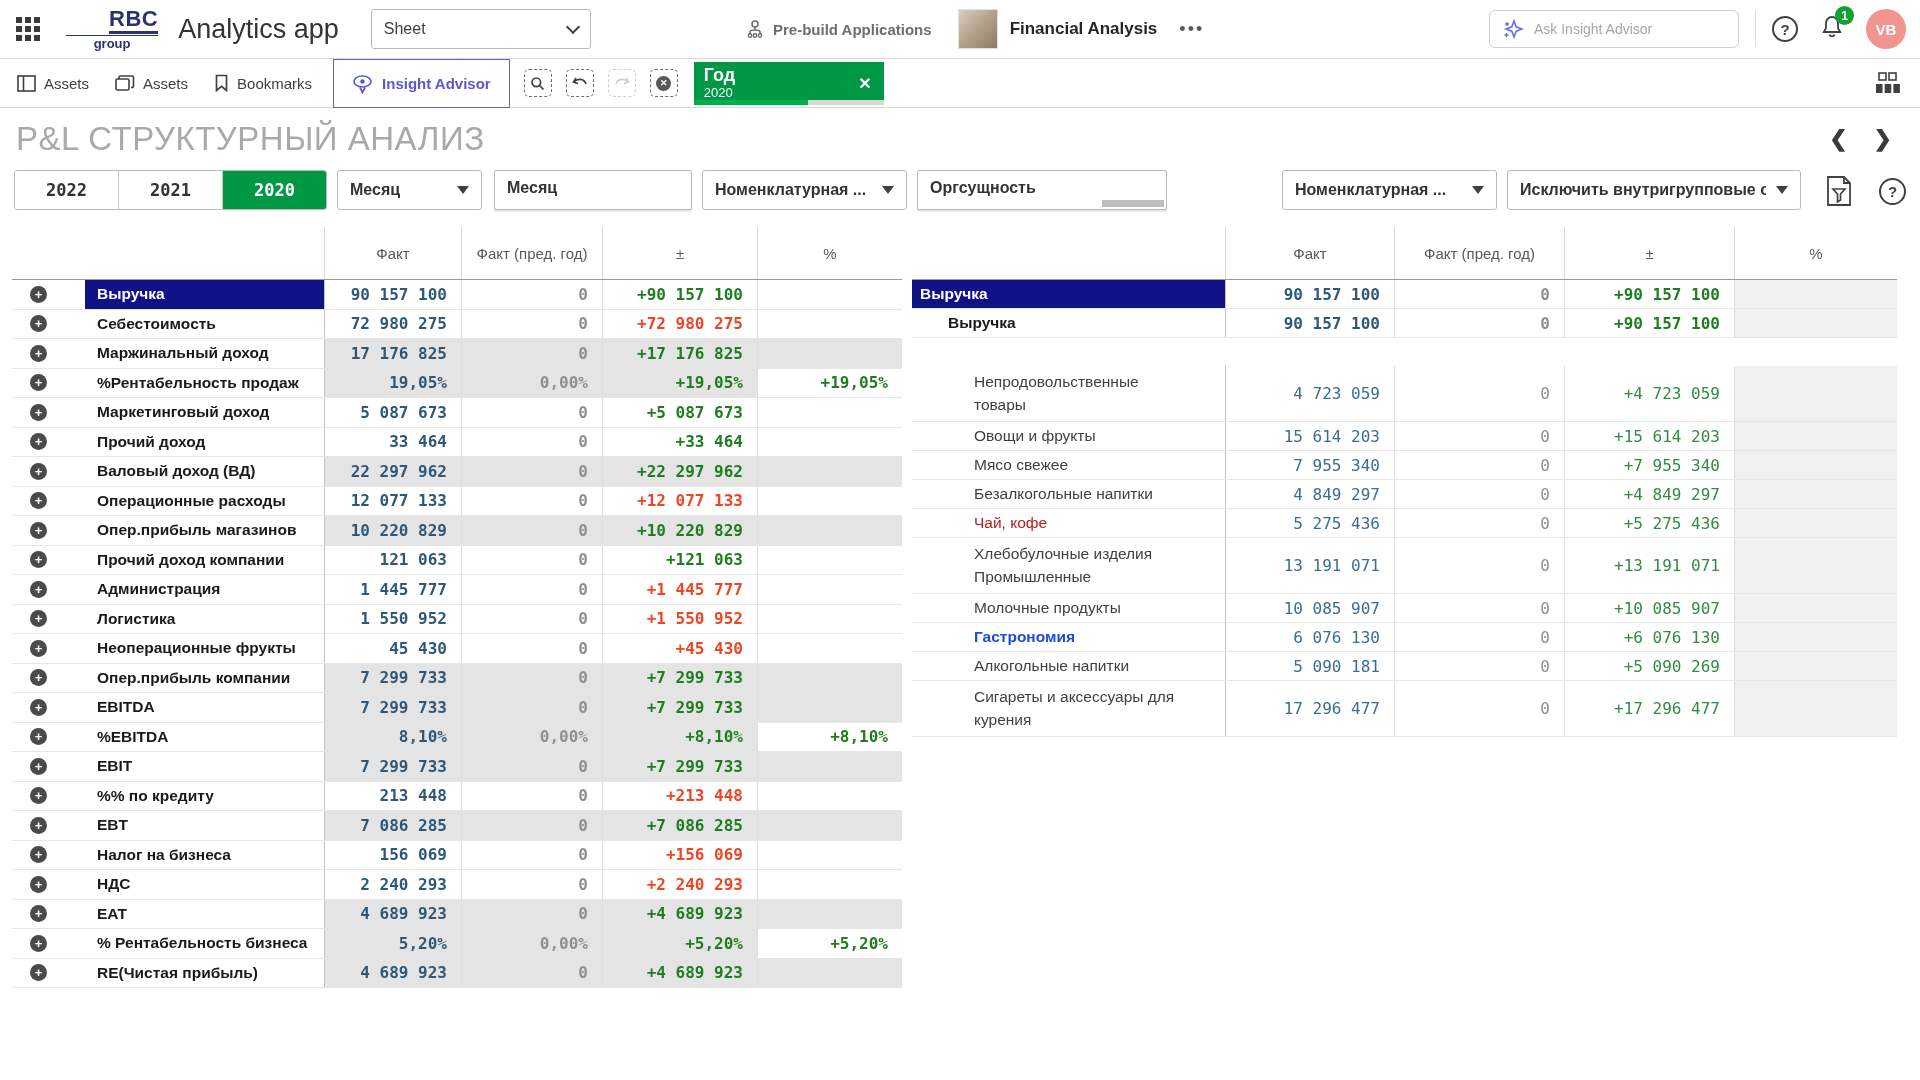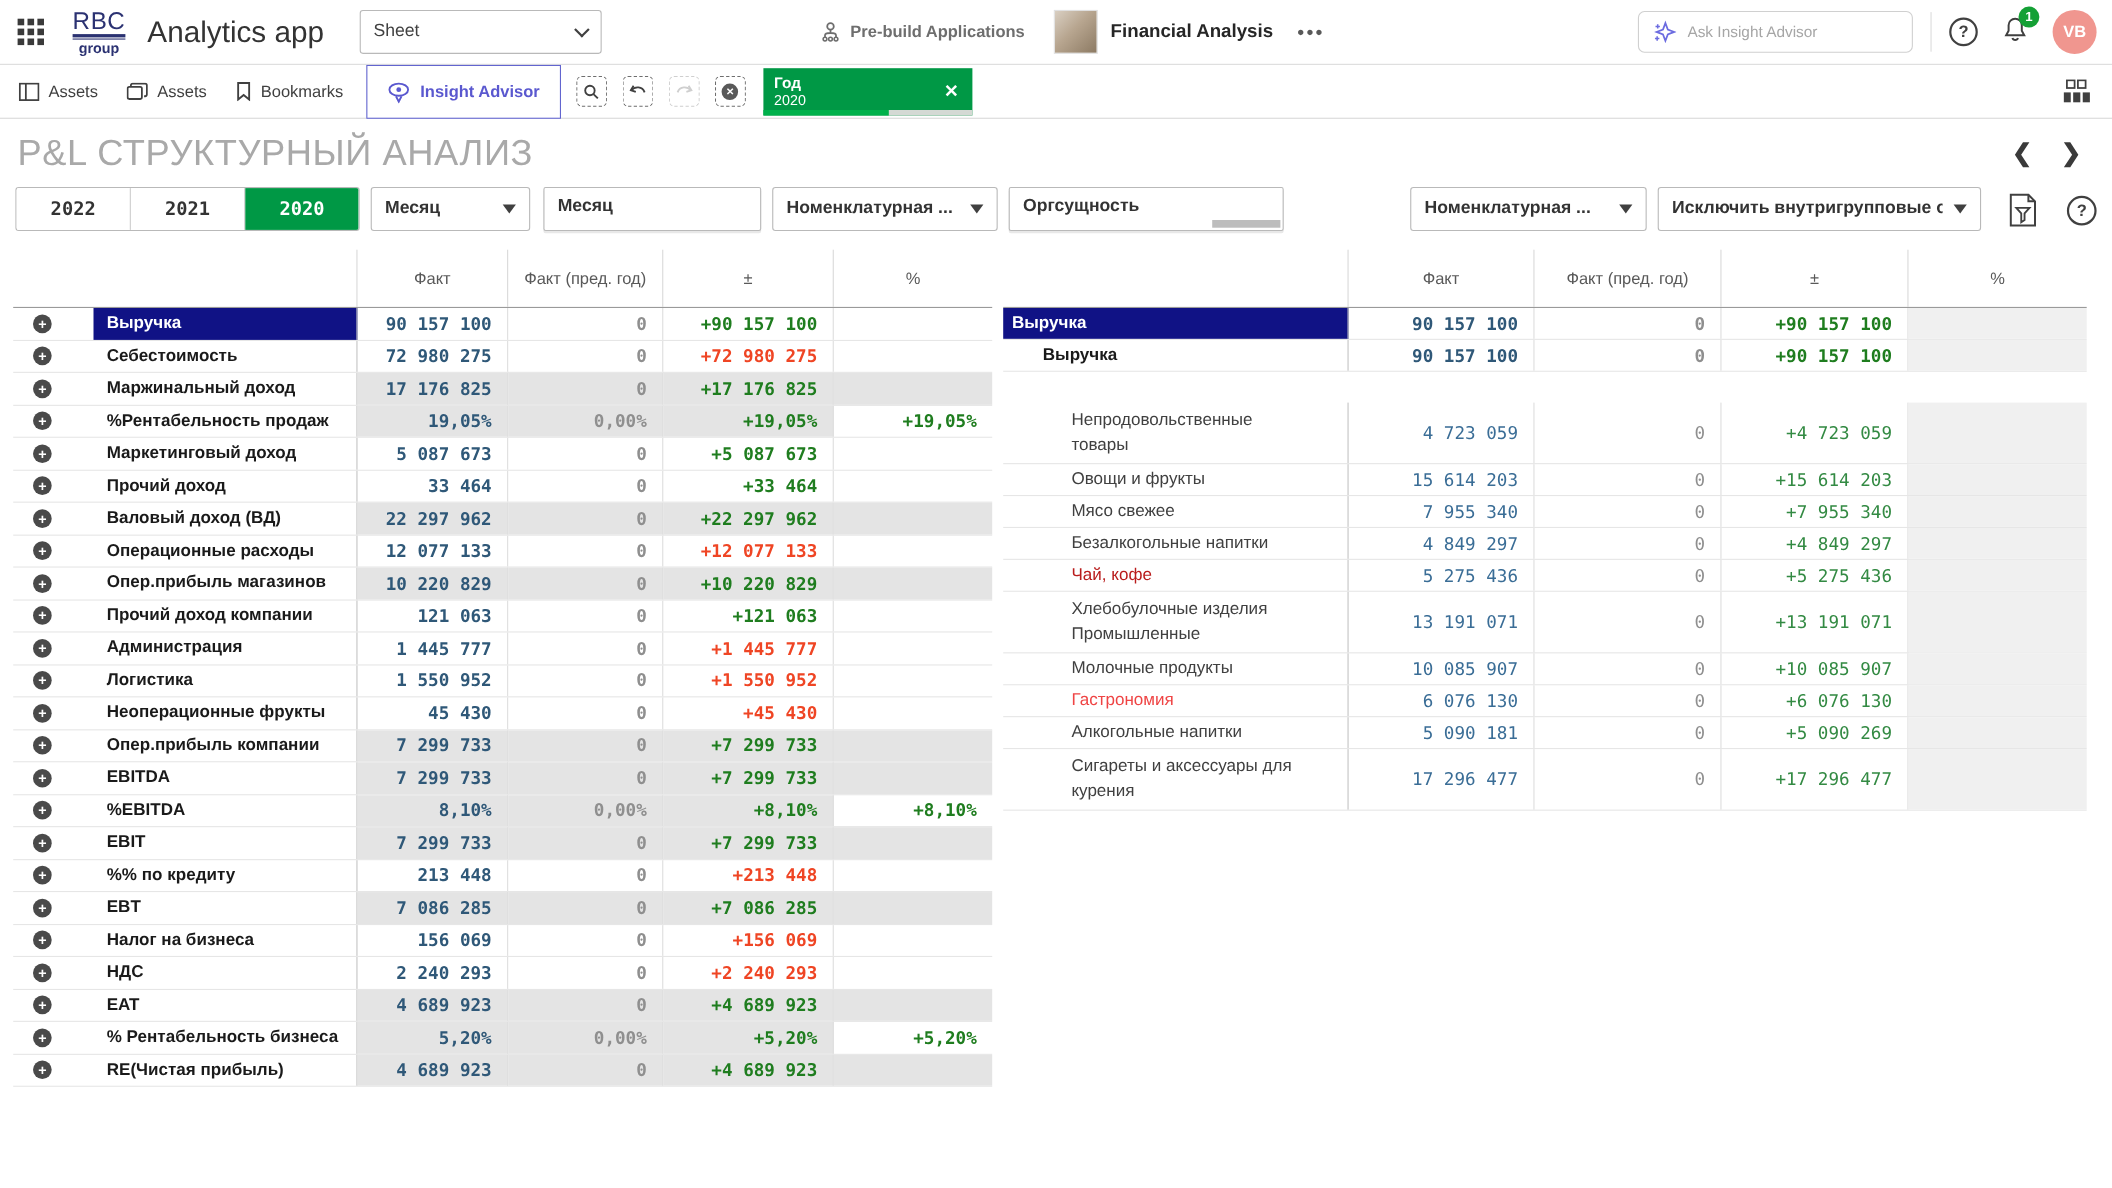--- a/index.html
+++ b/index.html
@@ -4,21 +4,21 @@
 <style>
   * { margin:0; padding:0; box-sizing:border-box; }
   html,body { width:1920px; height:1080px; background:#fff; font-family:"Liberation Sans", sans-serif; overflow:hidden; }
 
   
   .topbar { position:relative; height:59px; background:#fff; border-bottom:1px solid #d9d9d9; }
   .tb-left { position:absolute; left:16px; top:0; height:58px; display:flex; align-items:center; }
   .grid-icon { width:24px; height:24px; display:grid; grid-template-columns:repeat(3,6px); grid-template-rows:repeat(3,6px); gap:3px; cursor:pointer; }
   .grid-icon span { background:#3a3a3a; }
   .rbc-logo { margin-left:26px; color:#2b3272; text-align:center; line-height:1; cursor:default; }
-  .rbc-logo .r1 { font-size:22px; font-weight:400; letter-spacing:.5px; border-bottom:3px solid #2b3272; padding-bottom:1px; }
+  .rbc-logo .r1 { font-size:22px; font-weight:700; letter-spacing:.5px; border-bottom:3px solid #2b3272; padding-bottom:1px;margin-left:43px; }
   .rbc-logo .r2 { font-size:13px; font-weight:800; border-top:1px solid #2b3272; margin-top:1px; padding-top:1px; }
   .app-title { margin-left:20px; font-size:27px; color:#333; }
   .sheet-select { margin-left:32px; width:220px; height:40px; border:1px solid #b9b9b9; border-radius:3px; display:flex; align-items:center; padding:0 12px; cursor:pointer; background:#fff; }
   .sheet-select .lbl { font-size:16px; color:#404040; flex:1; }
   .chev { width:10px; height:10px; border-right:2px solid #404040; border-bottom:2px solid #404040; transform:rotate(45deg); margin-top:-4px; }
   .tb-mid { position:absolute; left:745px; top:0; height:58px; display:flex; align-items:center; }
   .prebuild { display:flex; align-items:center; color:#6e6e6e; font-weight:700; font-size:15px; cursor:pointer; }
   .prebuild svg { margin-right:8px; }
   .app-thumb { width:40px; height:40px; margin-left:26px; background:linear-gradient(135deg,#d9cfc2 0%,#b7a58f 45%,#8c7a63 100%); border:1px solid #e0e0e0; }
   .app-name { margin-left:12px; font-size:17px; font-weight:700; color:#262626; }
@@ -39,21 +39,21 @@
   .nav-item svg { margin-right:8px; }
   .nav-item.first { margin-left:4px; }
   .ia-item { display:flex; align-items:center; height:49px; padding:0 18px; margin-left:8px; border:1px solid #6265cf; color:#5a58cf; font-size:15px; font-weight:700; cursor:pointer; background:#fff; }
   .ia-item svg { margin-right:9px; }
   .sel-icons { display:flex; align-items:center; margin-left:14px; gap:14px; }
   .dash-btn { width:28px; height:28px; border:1.6px dashed #6e6e6e; border-radius:5px; display:flex; align-items:center; justify-content:center; cursor:pointer; background:#fff; }
   .dash-btn.disabled { border-color:#cfcfcf; cursor:default; }
   .clear-dot { width:15px; height:15px; border-radius:50%; background:#595959; color:#fff; font-size:9px; font-weight:700; display:flex; align-items:center; justify-content:center; }
   .chip { position:relative; margin-left:16px; width:190px; height:43px; background:#009845; color:#fff; cursor:pointer; display:flex; align-items:center; }
   .chip .txt { padding-left:10px; line-height:1.15; flex:1; }
-  .chip .f { font-size:14px; font-weight:700; }
+  .chip .f { font-size:18px; font-weight:700; }
   .chip .v { font-size:13px; }
   .chip .x { padding-right:12px; font-size:16px; font-weight:700; }
   .chip .bar { position:absolute; left:0; bottom:0; height:5px; width:100%; display:flex; }
   .chip .bar .g { width:60%; background:#00b14b; }
   .chip .bar .w { width:40%; background:#d4d9d4; }
   .sheet-grid-icon { position:absolute; right:20px; top:13px; cursor:pointer; }
 
   
   .title-row { position:relative; height:62px; display:flex; align-items:center; }
   .page-title { margin-left:16px; font-size:33px; color:#a9a9a9; letter-spacing:.5px; }
@@ -611,21 +611,21 @@
       <div class="td num green pctgray" style="width: 162px;"></div>
     </div>
     <div class="tr rt-light" style="height: 29px;">
       <div class="td td-label" style="width: 314px; padding-left: 62px; font-weight: 400; color: rgb(64, 64, 64);">Молочные продукты</div>
       <div class="td num blue" style="width: 169px;">10 085 907</div>
       <div class="td num zero" style="width: 170px;">0</div>
       <div class="td num green" style="width: 170px;">+10 085 907</div>
       <div class="td num green pctgray" style="width: 162px;"></div>
     </div>
     <div class="tr rt-light" style="height: 29px;">
-      <div class="td td-label" style="width: 314px; padding-left: 62px; font-weight: 400; color: #ef4444;">Гастрономия</div>
+      <div class="td td-label" style="width: 314px; padding-left: 62px; font-weight: 700; color: #1d4ed8;">Гастрономия</div>
       <div class="td num blue" style="width: 169px;">6 076 130</div>
       <div class="td num zero" style="width: 170px;">0</div>
       <div class="td num green" style="width: 170px;">+6 076 130</div>
       <div class="td num green pctgray" style="width: 162px;"></div>
     </div>
     <div class="tr rt-light" style="height: 29px;">
       <div class="td td-label" style="width: 314px; padding-left: 62px; font-weight: 400; color: rgb(64, 64, 64);">Алкогольные напитки</div>
       <div class="td num blue" style="width: 169px;">5 090 181</div>
       <div class="td num zero" style="width: 170px;">0</div>
       <div class="td num green" style="width: 170px;">+5 090 269</div>

